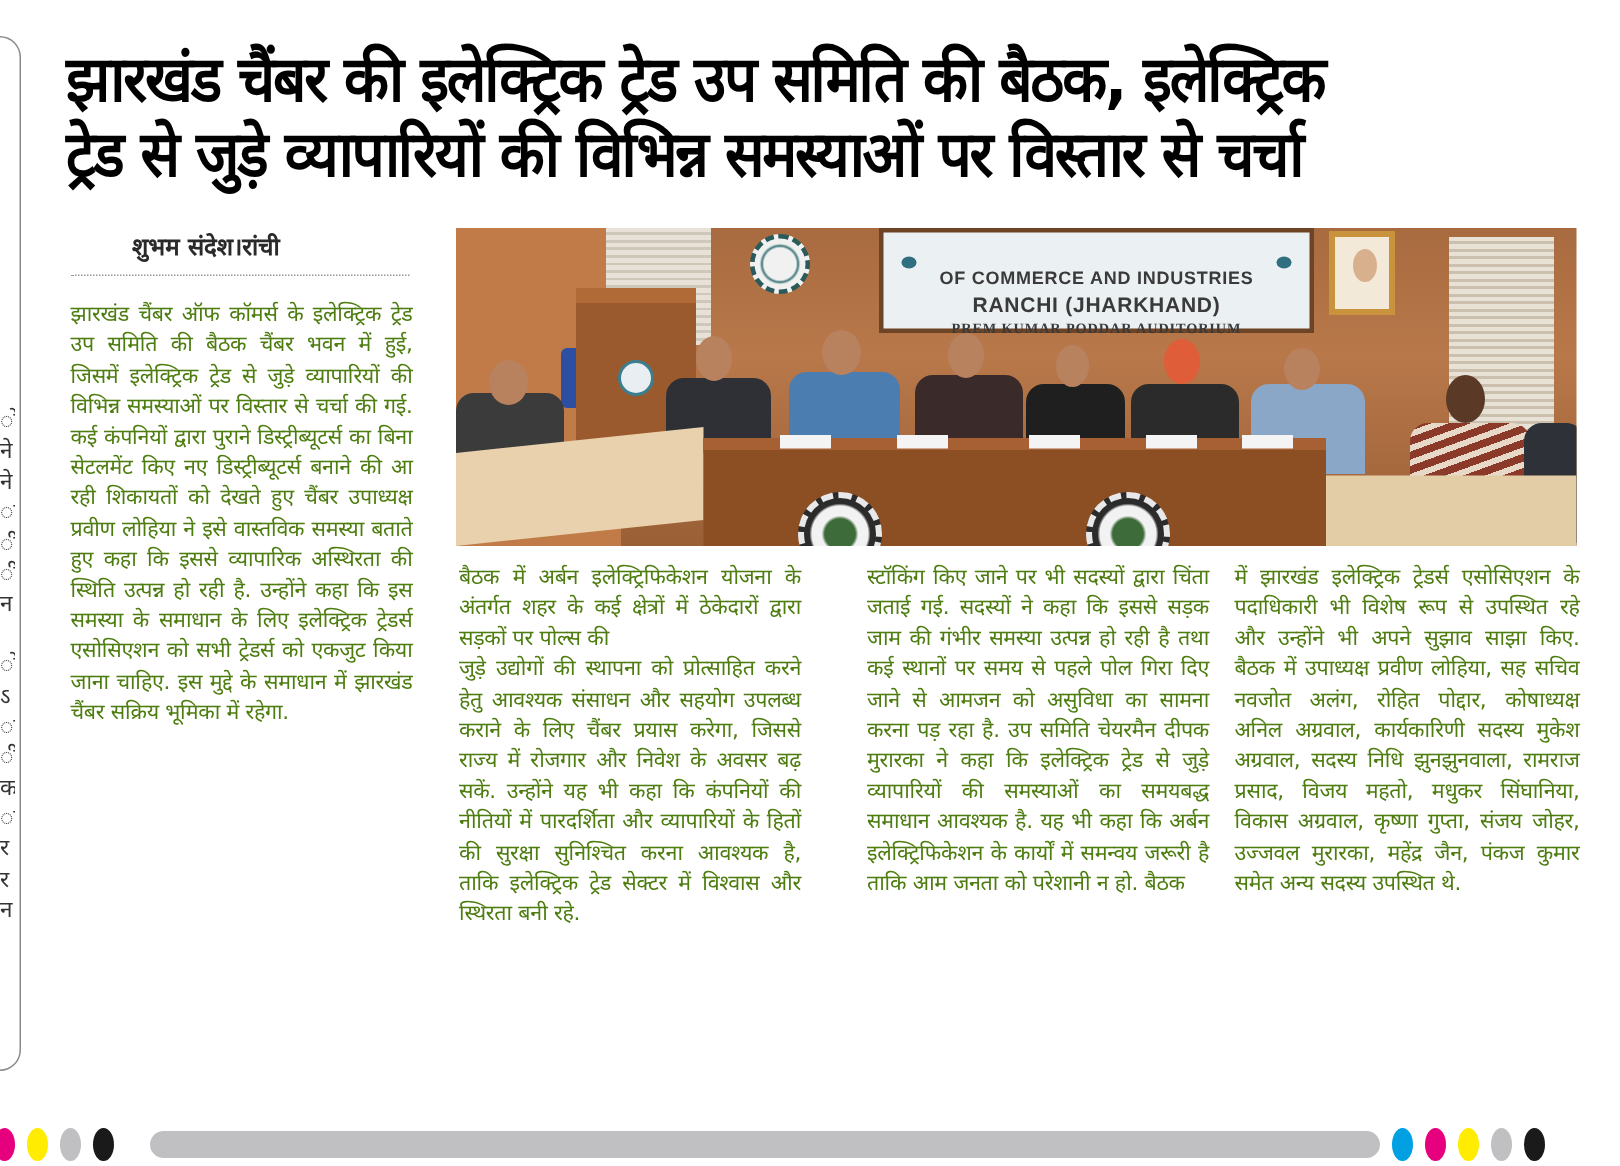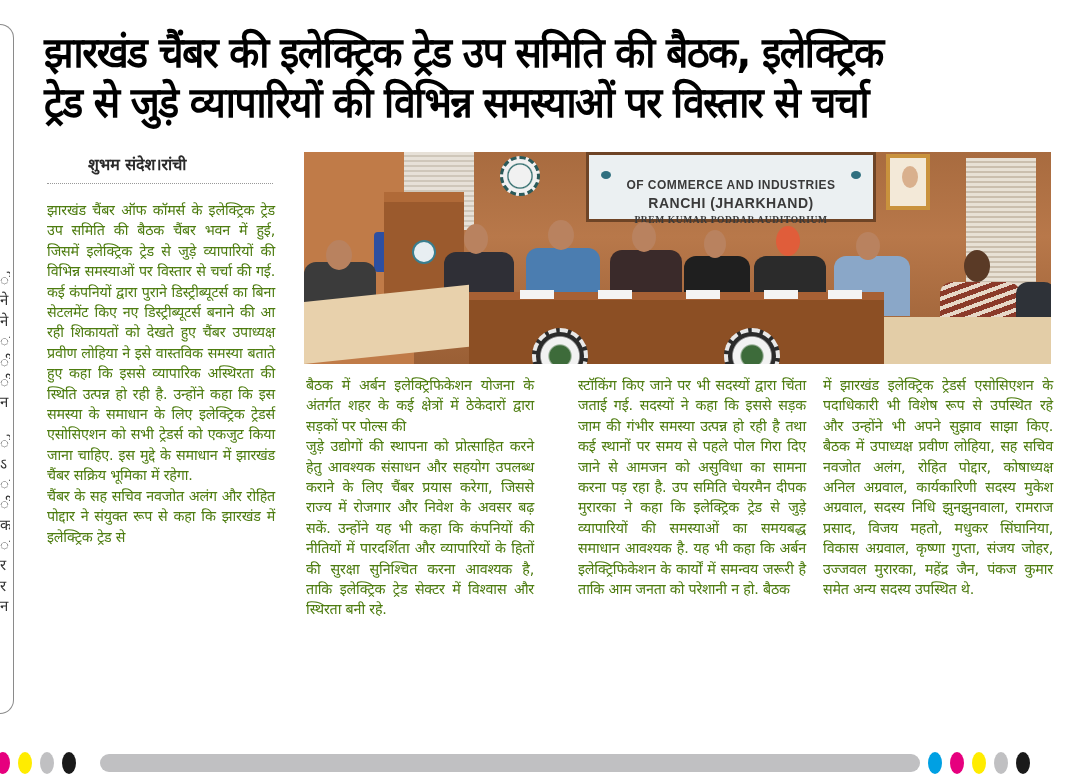--- a/index.html
+++ b/index.html
@@ -107,21 +107,20 @@
 <h1 class="headline">
   <div>झारखंड चैंबर की इलेक्ट्रिक ट्रेड उप समिति की बैठक, इलेक्ट्रिक</div>
   <div>ट्रेड से जुड़े व्यापारियों की विभिन्न समस्याओं पर विस्तार से चर्चा</div>
 </h1>
 
 <div class="byline">शुभम संदेश।रांची</div>
 <div class="byline-rule"></div>
 
 <div class="col col1">
   <p>झारखंड चैंबर ऑफ कॉमर्स के इलेक्ट्रिक ट्रेड उप समिति की बैठक चैंबर भवन में हुई, जिसमें इलेक्ट्रिक ट्रेड से जुड़े व्यापारियों की विभिन्न समस्याओं पर विस्तार से चर्चा की गई. कई कंपनियों द्वारा पुराने डिस्ट्रीब्यूटर्स का बिना सेटलमेंट किए नए डिस्ट्रीब्यूटर्स बनाने की आ रही शिकायतों को देखते हुए चैंबर उपाध्यक्ष प्रवीण लोहिया ने इसे वास्तविक समस्या बताते हुए कहा कि इससे व्यापारिक अस्थिरता की स्थिति उत्पन्न हो रही है. उन्होंने कहा कि इस समस्या के समाधान के लिए इलेक्ट्रिक ट्रेडर्स एसोसिएशन को सभी ट्रेडर्स को एकजुट किया जाना चाहिए. इस मुद्दे के समाधान में झारखंड चैंबर सक्रिय भूमिका में रहेगा.</p>
-  <p>चैंबर के सह सचिव नवजोत अलंग और रोहित पोद्दार ने संयुक्त रूप से कहा कि झारखंड में इलेक्ट्रिक ट्रेड से</p>
 </div>
 
 <div class="photo">
   <div class="ph-wall-left"></div>
   <div class="ph-blind-l"></div>
   <div class="ph-chair"></div>
   <div class="ph-podium">
       <div class="ph-podium-logo"></div>
     </div>
   <div class="ph-wall-logo"></div>

